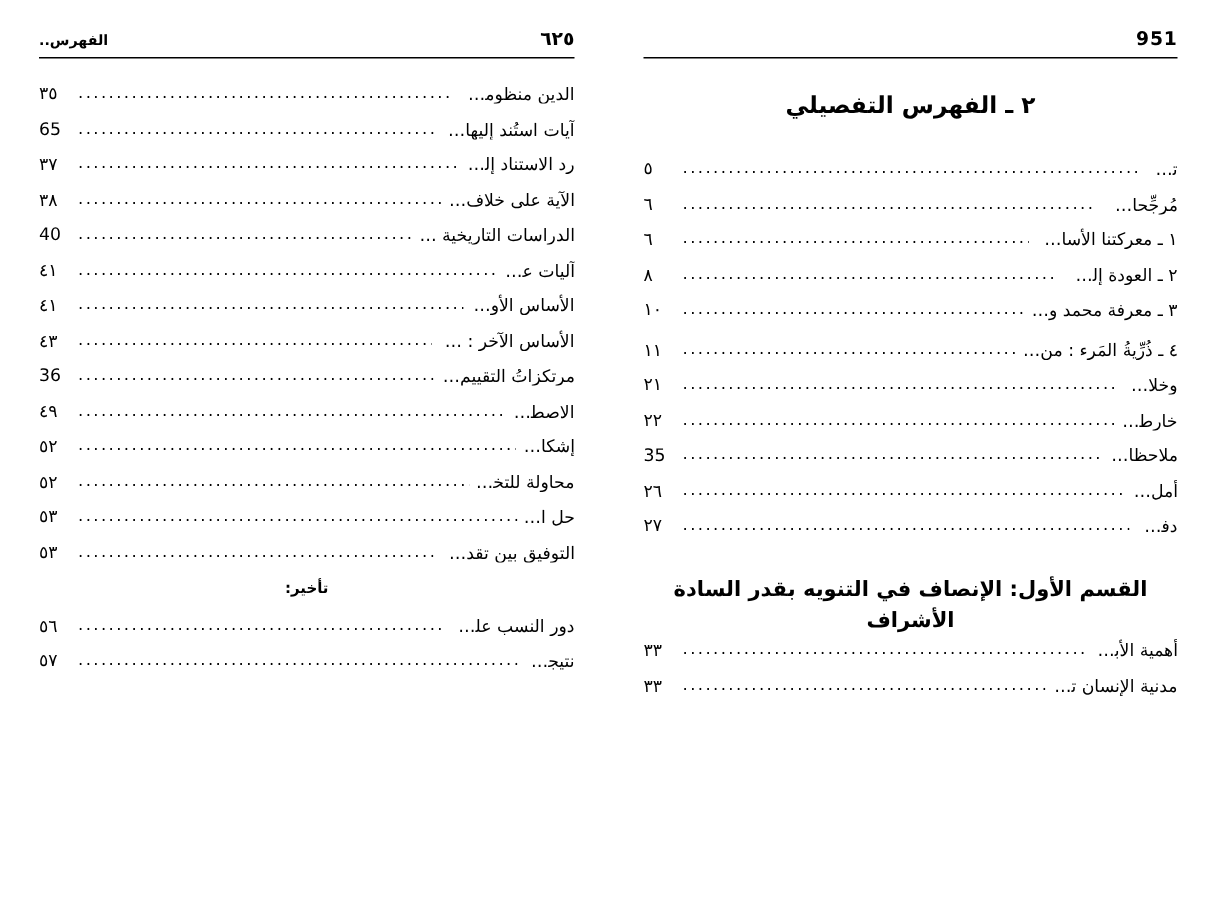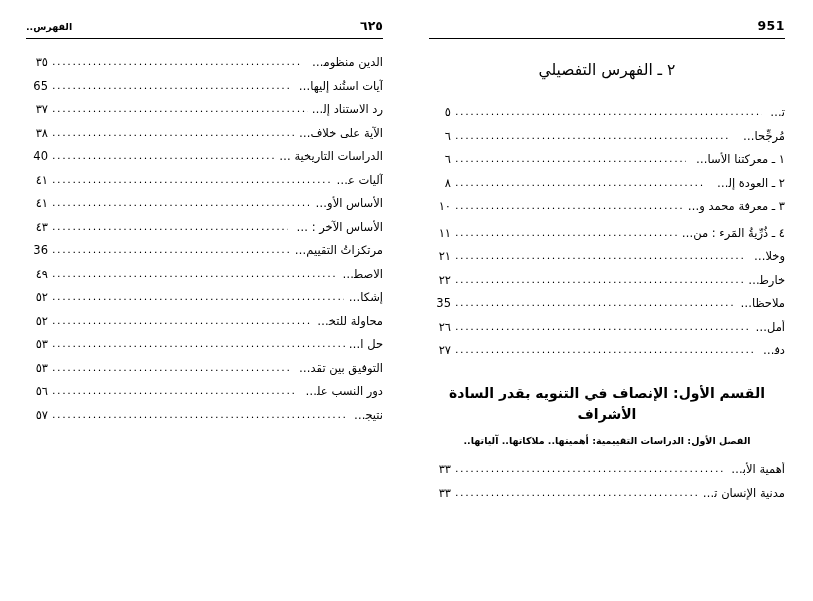--- a/index.html
+++ b/index.html
@@ -49,21 +49,21 @@
     font-weight: bold;
     letter-spacing: 0.5px;
   }
   .header .run-title {
     font-size: 9.5px;
     font-weight: bold;
   }
   .section-title {
     text-align: center;
     font-size: 15.5px;
-    font-weight: normal;
+    font-weight: bold;
     margin: 22px 0 26px 0;
     letter-spacing: 0.3px;
   }
   .part-title {
     text-align: center;
     font-size: 14px;
     font-weight: bold;
     margin: 26px 0 1px 0;
     line-height: 1.5;
   }
@@ -107,21 +107,21 @@
     color: #000;
     direction: ltr;
     text-align: left;
     position: relative;
     top: -1px;
   }
   .toc-row .page-no {
     flex: 0 0 auto;
     font-size: 11.5px;
     min-width: 22px;
-    text-align: right;
+    text-align: left;
   }
 </style>
 </head>
 <body>
 
 <div class="spread">
 
   <div class="page page-right">
     <div class="header">
       <span class="folio">951</span>
@@ -179,21 +179,20 @@
       <span class="dots">............................................................................................................</span>
       <span class="page-no">٢٦</span>
     </div>
     <div class="toc-row">
       <span class="entry">دفع توهم :</span>
       <span class="dots">............................................................................................................</span>
       <span class="page-no">٢٧</span>
     </div>
 
     <div class="part-title">القسم الأول: الإنصاف في التنويه بقدر السادة الأشراف</div>
-    <div class="chapter-title">الفصل الأول: الدراسات التقييمية: أهميتها.. ملاكاتها.. آلياتها..</div>
 
     <div class="toc-row">
       <span class="entry">أهمية الأبحاث التقييمية :</span>
       <span class="dots">............................................................................................................</span>
       <span class="page-no">٣٣</span>
     </div>
     <div class="toc-row">
       <span class="entry">مدنية الإنسان تقتضي التفاعل والانفعال :</span>
       <span class="dots">............................................................................................................</span>
       <span class="page-no">٣٣</span>
@@ -272,20 +271,21 @@
       <span class="entry">حل الإشكال :</span>
       <span class="dots">............................................................................................................</span>
       <span class="page-no">٥٣</span>
     </div>
     <div class="toc-row">
       <span class="entry">التوفيق بين تقدم الاصطفاء وتأخر المؤهلات :</span>
       <span class="dots">............................................................................................................</span>
       <span class="page-no">٥٣</span>
     </div>
 
+    <div class="subhead">تأخير:</div>
 
     <div class="toc-row">
       <span class="entry">دور النسب على صعيد التقبل الإجتماعي :</span>
       <span class="dots">............................................................................................................</span>
       <span class="page-no">٥٦</span>
     </div>
     <div class="toc-row">
       <span class="entry">نتيجة البحث :</span>
       <span class="dots">............................................................................................................</span>
       <span class="page-no">٥٧</span>

